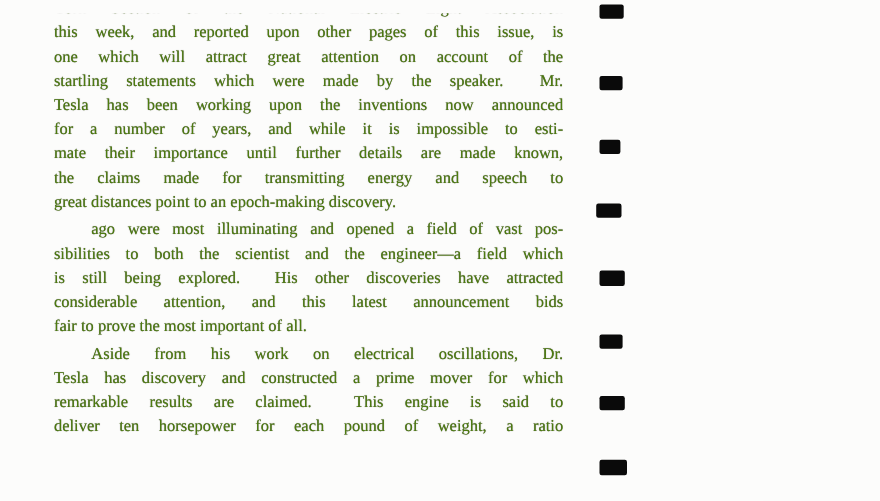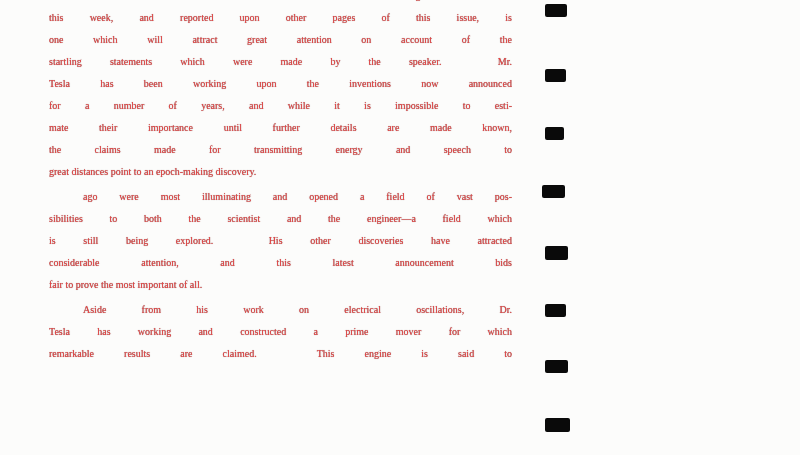--- a/index.html
+++ b/index.html
@@ -6,22 +6,22 @@
   body {
     width: 800px; height: 455px; overflow: hidden;
     background: #ffffff;
     font-family: "Liberation Serif", "DejaVu Serif", serif;
   }
   .page {
     position: relative; width: 800px; height: 455px;
     background: #fcfcfb; overflow: hidden;
   }
   .text-column {
-    position: absolute; left: 49px; top: 0; width: 463px;
-    color: #ef4444; font-size: 10px; line-height: 22px;
+    position: absolute; left: 49px; top: 12px; width: 463px;
+    color: #4d7c0f; font-size: 15px; line-height: 22px;
     text-shadow: 0 0 0.7px rgba(62,60,56,0.85);
     filter: blur(0.3px);
   }
   .clip-line { height: 7px; overflow: hidden; }
   .clip-line .line { margin-top: -15px; }
   .line {
     text-align: justify; text-align-last: justify;
     white-space: pre-wrap; height: 22px; overflow: hidden;
   }
   .line.flush { text-align: center; text-align-last: left; }
@@ -52,22 +52,23 @@
         </div>
         <div class="para indent gap">
           <div class="line">ago were most illuminating and opened a field of vast pos-</div>
           <div class="line">sibilities to both the scientist and the engineer—a field which</div>
           <div class="line">is still being explored.  His other discoveries have attracted</div>
           <div class="line">considerable attention, and this latest announcement bids</div>
           <div class="line flush">fair to prove the most important of all.</div>
         </div>
         <div class="para indent gap">
           <div class="line">Aside from his work on electrical oscillations, Dr.</div>
-          <div class="line">Tesla has working and constructed a prime mover for which</div>
+          <div class="line">Tesla has discovery and constructed a prime mover for which</div>
           <div class="line">remarkable results are claimed.  This engine is said to</div>
+          <div class="line">deliver ten horsepower for each pound of weight, a ratio</div>
         </div>
       </div>
   </div>
   <div id="marks">
       <div class="mark" style="left: 545px; top: 4px; width: 22px; height: 13px; background: rgb(10, 10, 10);"></div>
       <div class="mark" style="left: 545px; top: 69px; width: 21px; height: 13px; background: rgb(10, 10, 10);"></div>
       <div class="mark" style="left: 545px; top: 127px; width: 19px; height: 13px; background: rgb(10, 10, 10);"></div>
       <div class="mark" style="left: 542px; top: 185px; width: 23px; height: 13px; background: rgb(10, 10, 10);"></div>
       <div class="mark" style="left: 545px; top: 246px; width: 23px; height: 14px; background: rgb(10, 10, 10);"></div>
       <div class="mark" style="left: 545px; top: 304px; width: 21px; height: 13px; background: rgb(10, 10, 10);"></div>

